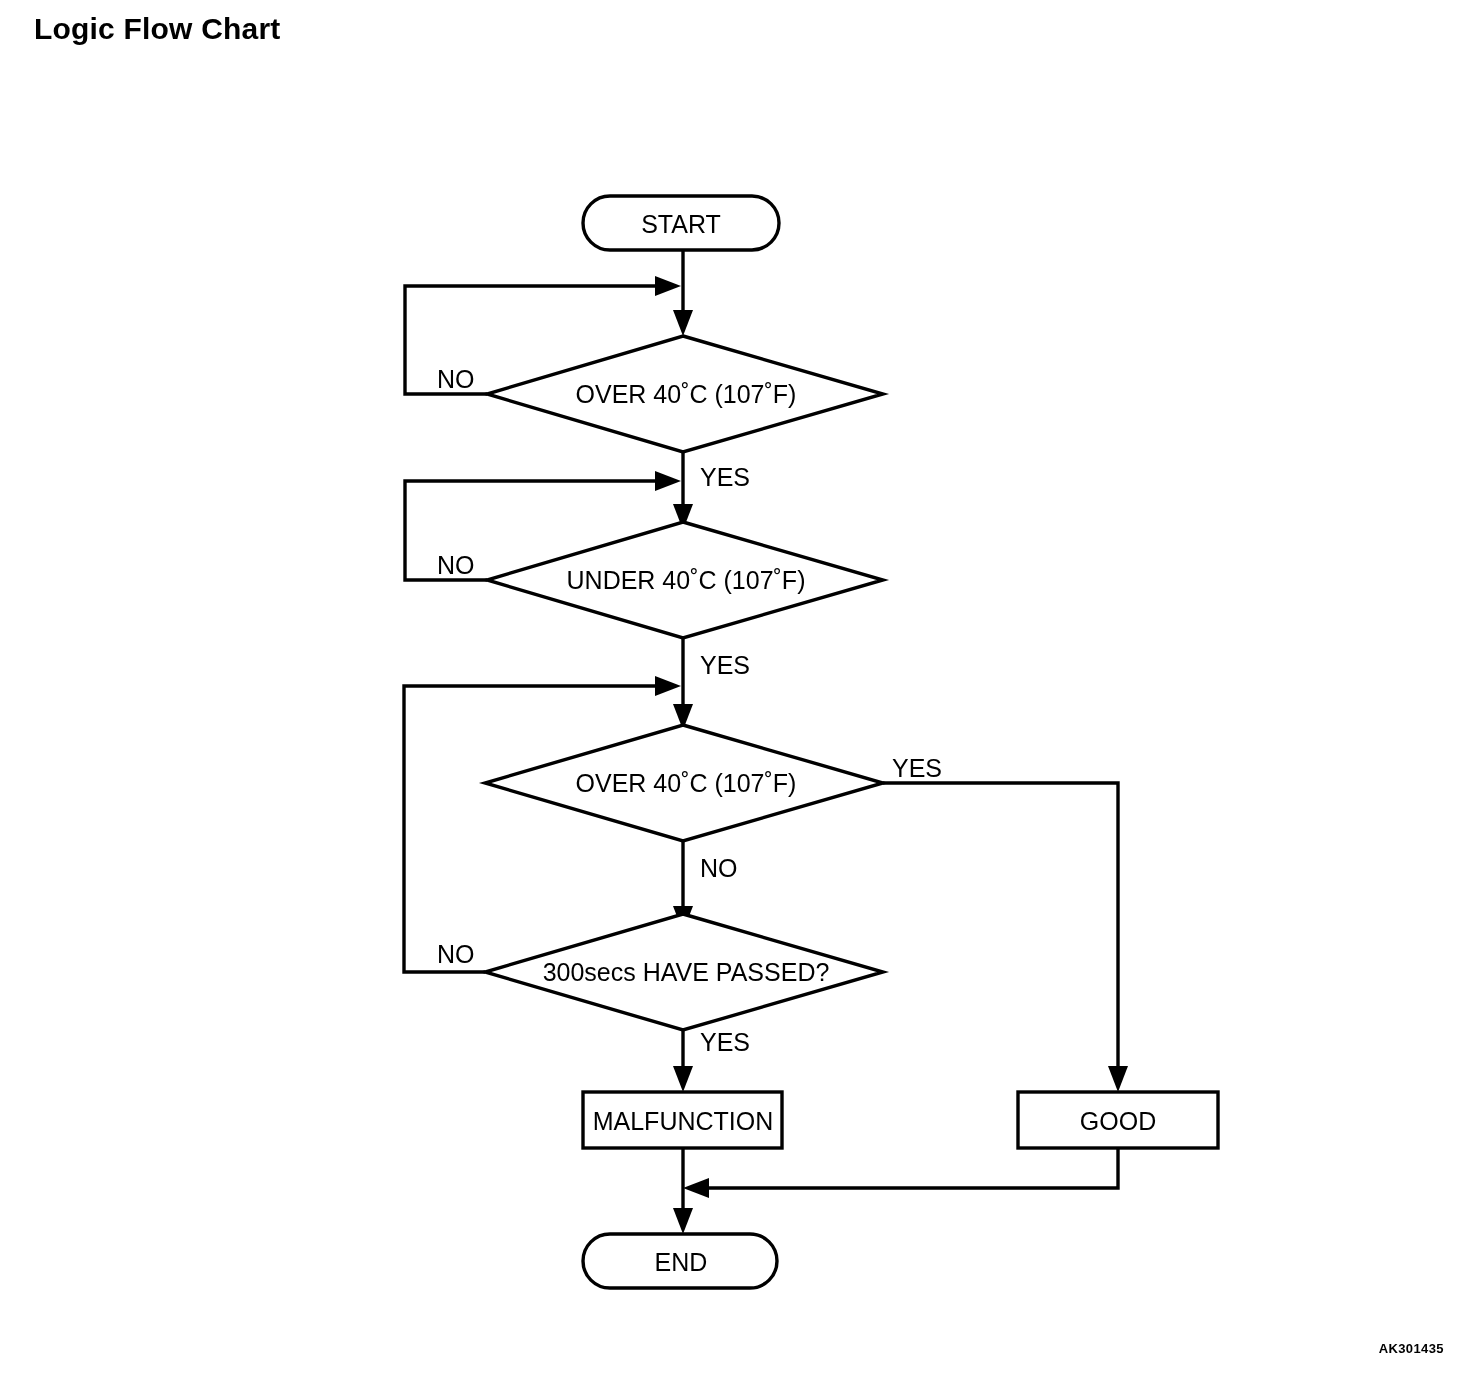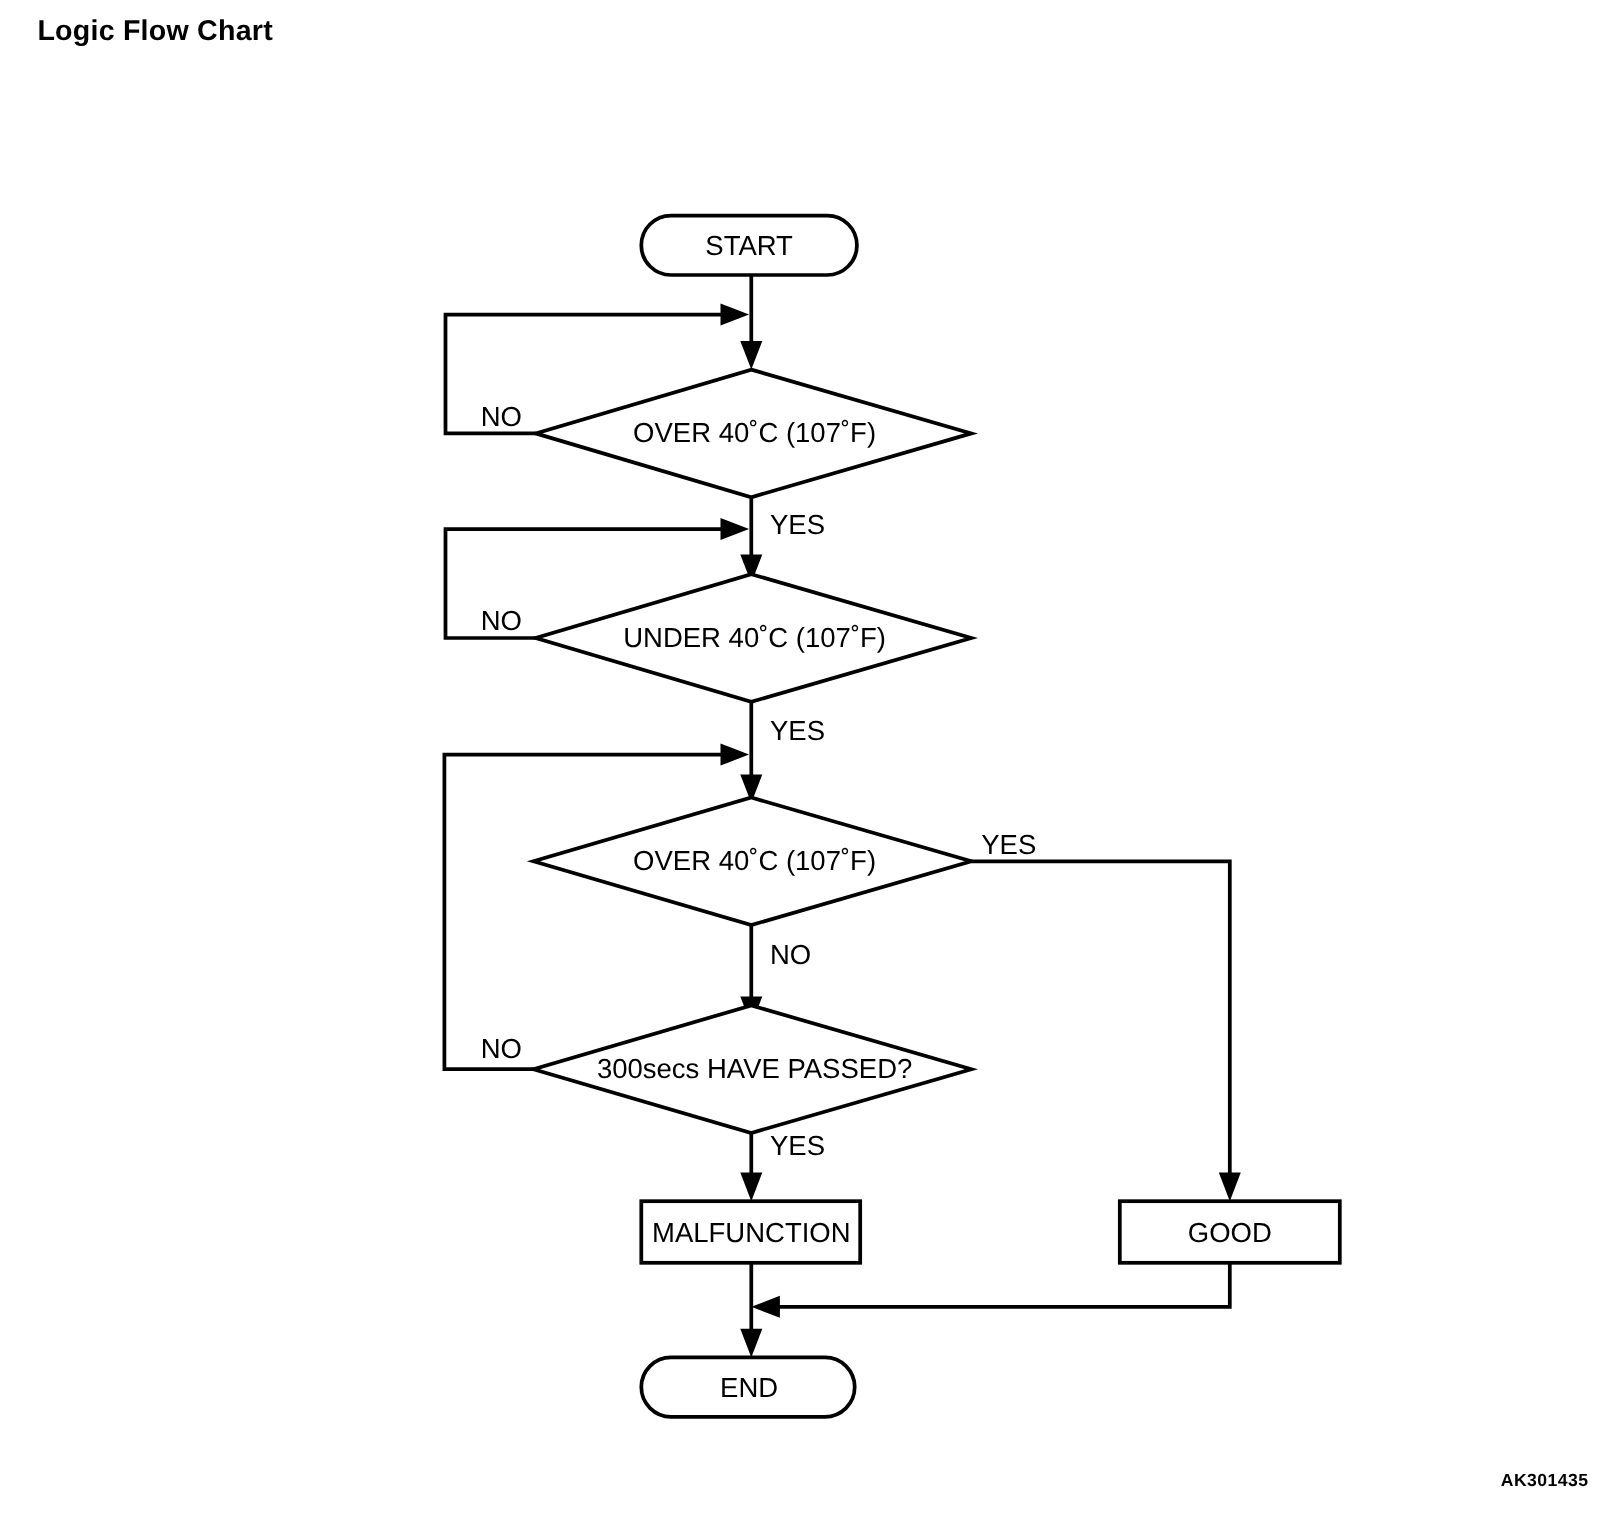--- a/index.html
+++ b/index.html
@@ -12,30 +12,30 @@
     height: 1378px;
     font-family: "Liberation Sans", sans-serif;
     color: #000000;
     position: relative;
     overflow: hidden;
   }
   #page-title {
     position: absolute;
     left: 34px;
     top: 12px;
-    font-size: 26px;
+    font-size: 30px;
     font-weight: bold;
     letter-spacing: 0.2px;
     white-space: nowrap;
   }
   #watermark {
     position: absolute;
     right: 28px;
     bottom: 22px;
-    font-size: 16px;
+    font-size: 13px;
     font-weight: bold;
     letter-spacing: 0.4px;
   }
   #flow-canvas {
     position: absolute;
     left: 0;
     top: 0;
     width: 1472px;
     height: 1378px;
   }

